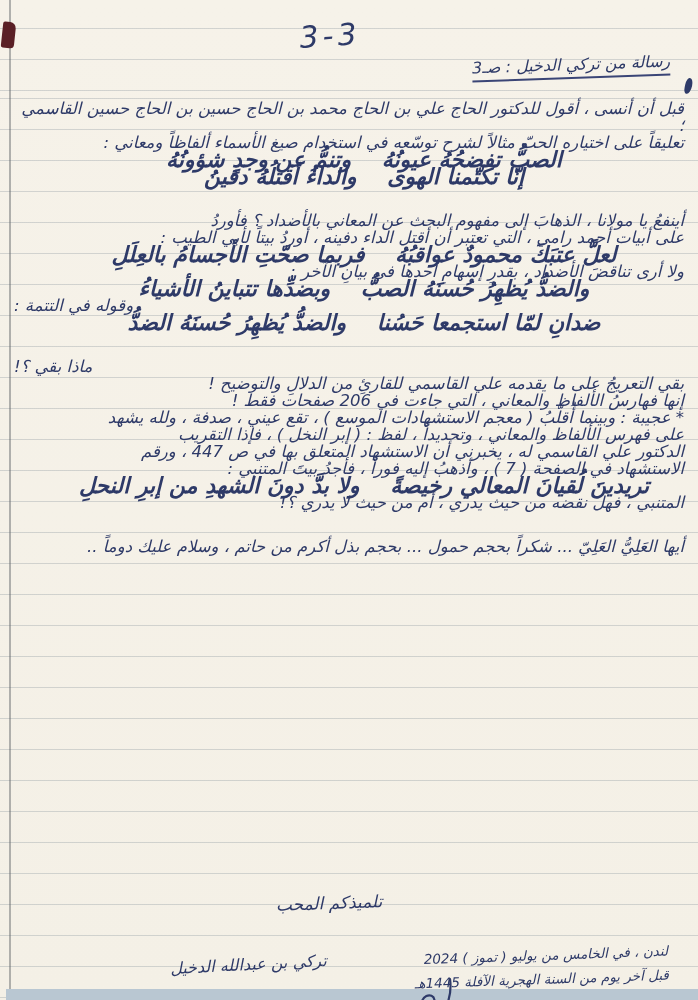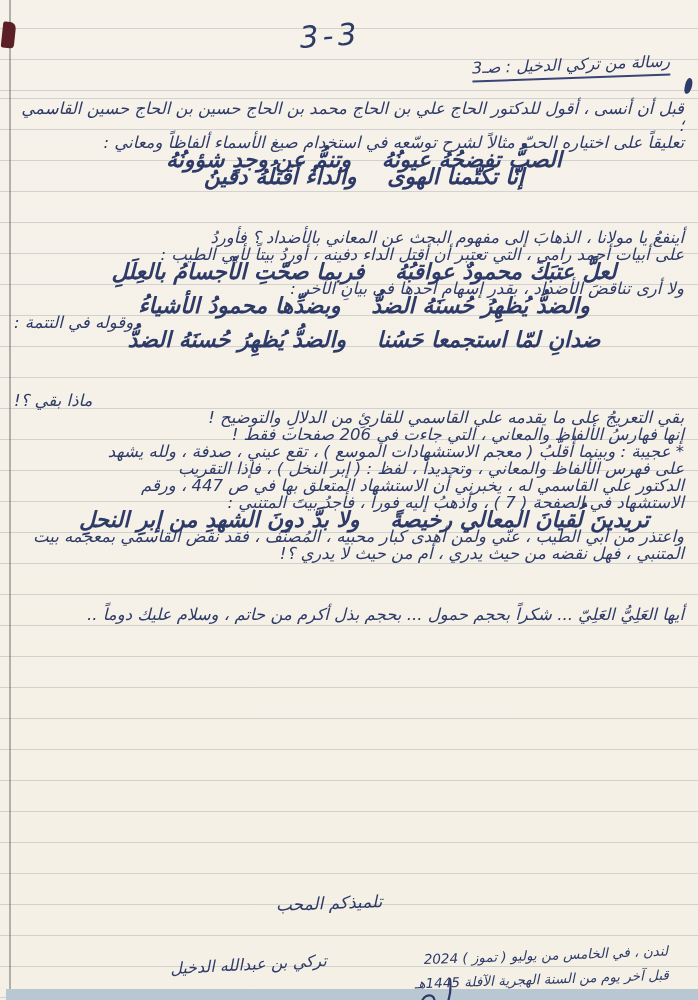--- a/index.html
+++ b/index.html
@@ -53,21 +53,21 @@
     white-space:pre-wrap;
     font-size:16.5px;line-height:17px;
     letter-spacing:.3px;
   }
   .line.body{text-align:right;}
   .line.verse{
     text-align:center;font-size:22px;font-weight:bold;
     padding-left:30px;
   }
   .line.short{text-align:left;}
-  .line.gap{margin-top:44px;}
+  .line.gap{margin-top:27px;}
   .closing{
     position:absolute;left:0;right:0;top:893px;font-style:italic;
   }
   .salutation{
     text-align:center;font-size:17px;margin-right:40px;
     transform:rotate(-2deg);
   }
   .signer{
     position:absolute;top:62px;left:170px;
     font-size:16px;transform:rotate(-3deg);
@@ -95,32 +95,31 @@
 
 <div class="letter-lines ink">
     <div class="line body">قبل أن أنسى ، أقول للدكتور الحاج علي بن الحاج محمد بن الحاج حسين بن الحاج حسين القاسمي ؛</div>
     <div class="line body">تعليقاً على اختياره الحبّ مثالاً لشرح توسّعه في استخدام صيغ الأسماء ألفاظاً ومعاني :</div>
     <div class="line verse">الصبُّ تفضحُهُ عيونُهُ    وتنمُّ عن وجدٍ شؤونُهُ</div>
     <div class="line verse">إنّا تكتّمنا الهوى    والداءُ أقتلُهُ دفينُ</div>
     <div class="line body gap">أينفعُ يا مولانا ، الذهابَ إلى مفهوم البحث عن المعاني بالأضداد ؟ فأوردُ</div>
     <div class="line body">على أبيات أحمد رامي ، التي تعتبر أن أقتل الداء دفينه ، أوردُ بيتاً لأبي الطيب :</div>
     <div class="line verse">لعلَّ عتبَكَ محمودٌ عواقبُهُ    فربما صحّتِ الأجسامُ بالعِلَلِ</div>
     <div class="line body">ولا أرى تناقضَ الأضداد ، بقدرِ إسهامِ أحدها في بيانِ الآخر :</div>
-    <div class="line verse">والضدُّ يُظهِرُ حُسنَهُ الضدُّ    وبضدِّها محمودُ الأشياءُ</div>
+    <div class="line verse">والضدُّ يُظهِرُ حُسنَهُ الصبُّ    وبضدِّها تتباينُ الأشياءُ</div>
     <div class="line short">وقوله في التتمة :</div>
     <div class="line verse">ضدانِ لمّا استجمعا حَسُنا    والضدُّ يُظهِرُ حُسنَهُ الضدُّ</div>
     <div class="line short gap">ماذا بقي ؟!</div>
     <div class="line body">بقي التعريجُ على ما يقدمه علي القاسمي للقارئِ من الدلالِ والتوضيح !</div>
     <div class="line body">إنها فهارسُ الألفاظ والمعاني ، التي جاءت في 206 صفحات فقط !</div>
     <div class="line body">* عجيبة : وبينما أُقلّبُ ( معجم الاستشهادات الموسع ) ، تقع عيني ، صدفة ، ولله يشهد</div>
     <div class="line body">على فهرس الألفاظ والمعاني ، وتحديداً ، لفظ : ( إبر النخل ) ، فإذا التقريب</div>
     <div class="line body">الدكتور علي القاسمي له ، يخبرني أن الاستشهاد المتعلق بها في ص 447 ، ورقم</div>
     <div class="line body">الاستشهاد في الصفحة ( 7 ) ، وأذهبُ إليه فوراً ، فأجدُ بيتَ المتنبي :</div>
     <div class="line verse">تريدينَ لُقيانَ المعالي رخيصةً    ولا بدَّ دونَ الشهدِ من إبرِ النحلِ</div>
-    <div class="line body">واعتذر من أبي الطيب ، عنّي ولمن أهدى كبار محبيه ، المُصنّف ، فقد نقض القاسمي بمعجمه بيت</div>
     <div class="line body">المتنبي ، فهل نقضه من حيث يدري ، أم من حيث لا يدري ؟!</div>
     <div class="line body gap">أيها العَلِيُّ العَلِيّ ... شكراً بحجم حمول ... بحجم بذل أكرم من حاتم ، وسلام عليك دوماً ..</div>
   </div>
 
 <div class="closing ink">
   <div class="salutation">تلميذكم المحب</div>
   <div class="signer">تركي بن عبدالله الدخيل</div>
   <div class="date-block">
     <div>لندن ، في الخامس من يوليو ( تموز ) 2024</div>
     <div>قبل آخر يوم من السنة الهجرية الآفلة 1445هـ</div>

